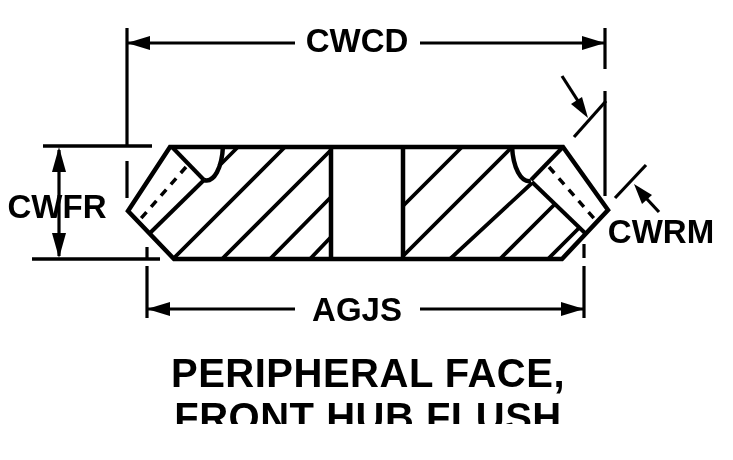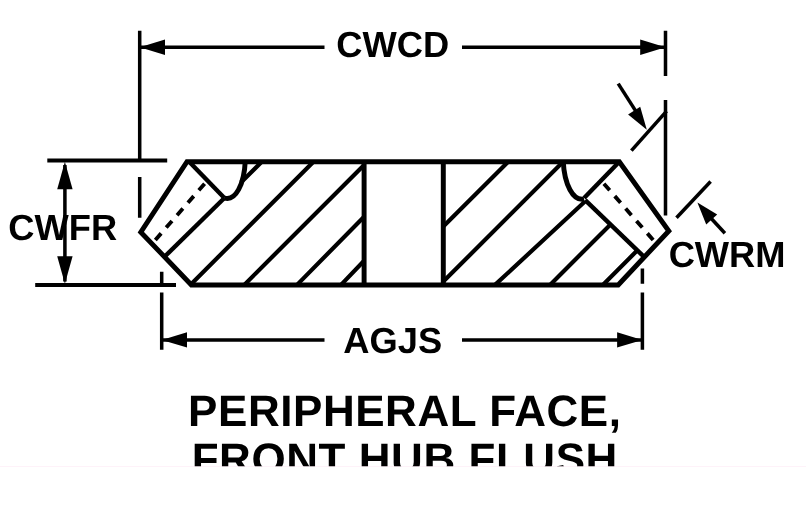--- a/index.html
+++ b/index.html
@@ -4,21 +4,21 @@
 <style>
   html, body {
     margin: 0;
     padding: 0;
     background: #ffffff;
   }
   .stage {
     position: relative;
     width: 733px;
     height: 424px;
-    background: #f9a8d4;
+    background: #5eead4;
     overflow: hidden;
   }
   svg { display: block; }
   .label-text {
     font-family: "Liberation Sans", "DejaVu Sans", sans-serif;
     font-weight: 700;
     font-size: 33px;
   }
   .title-text {
     font-family: "Liberation Sans", "DejaVu Sans", sans-serif;

